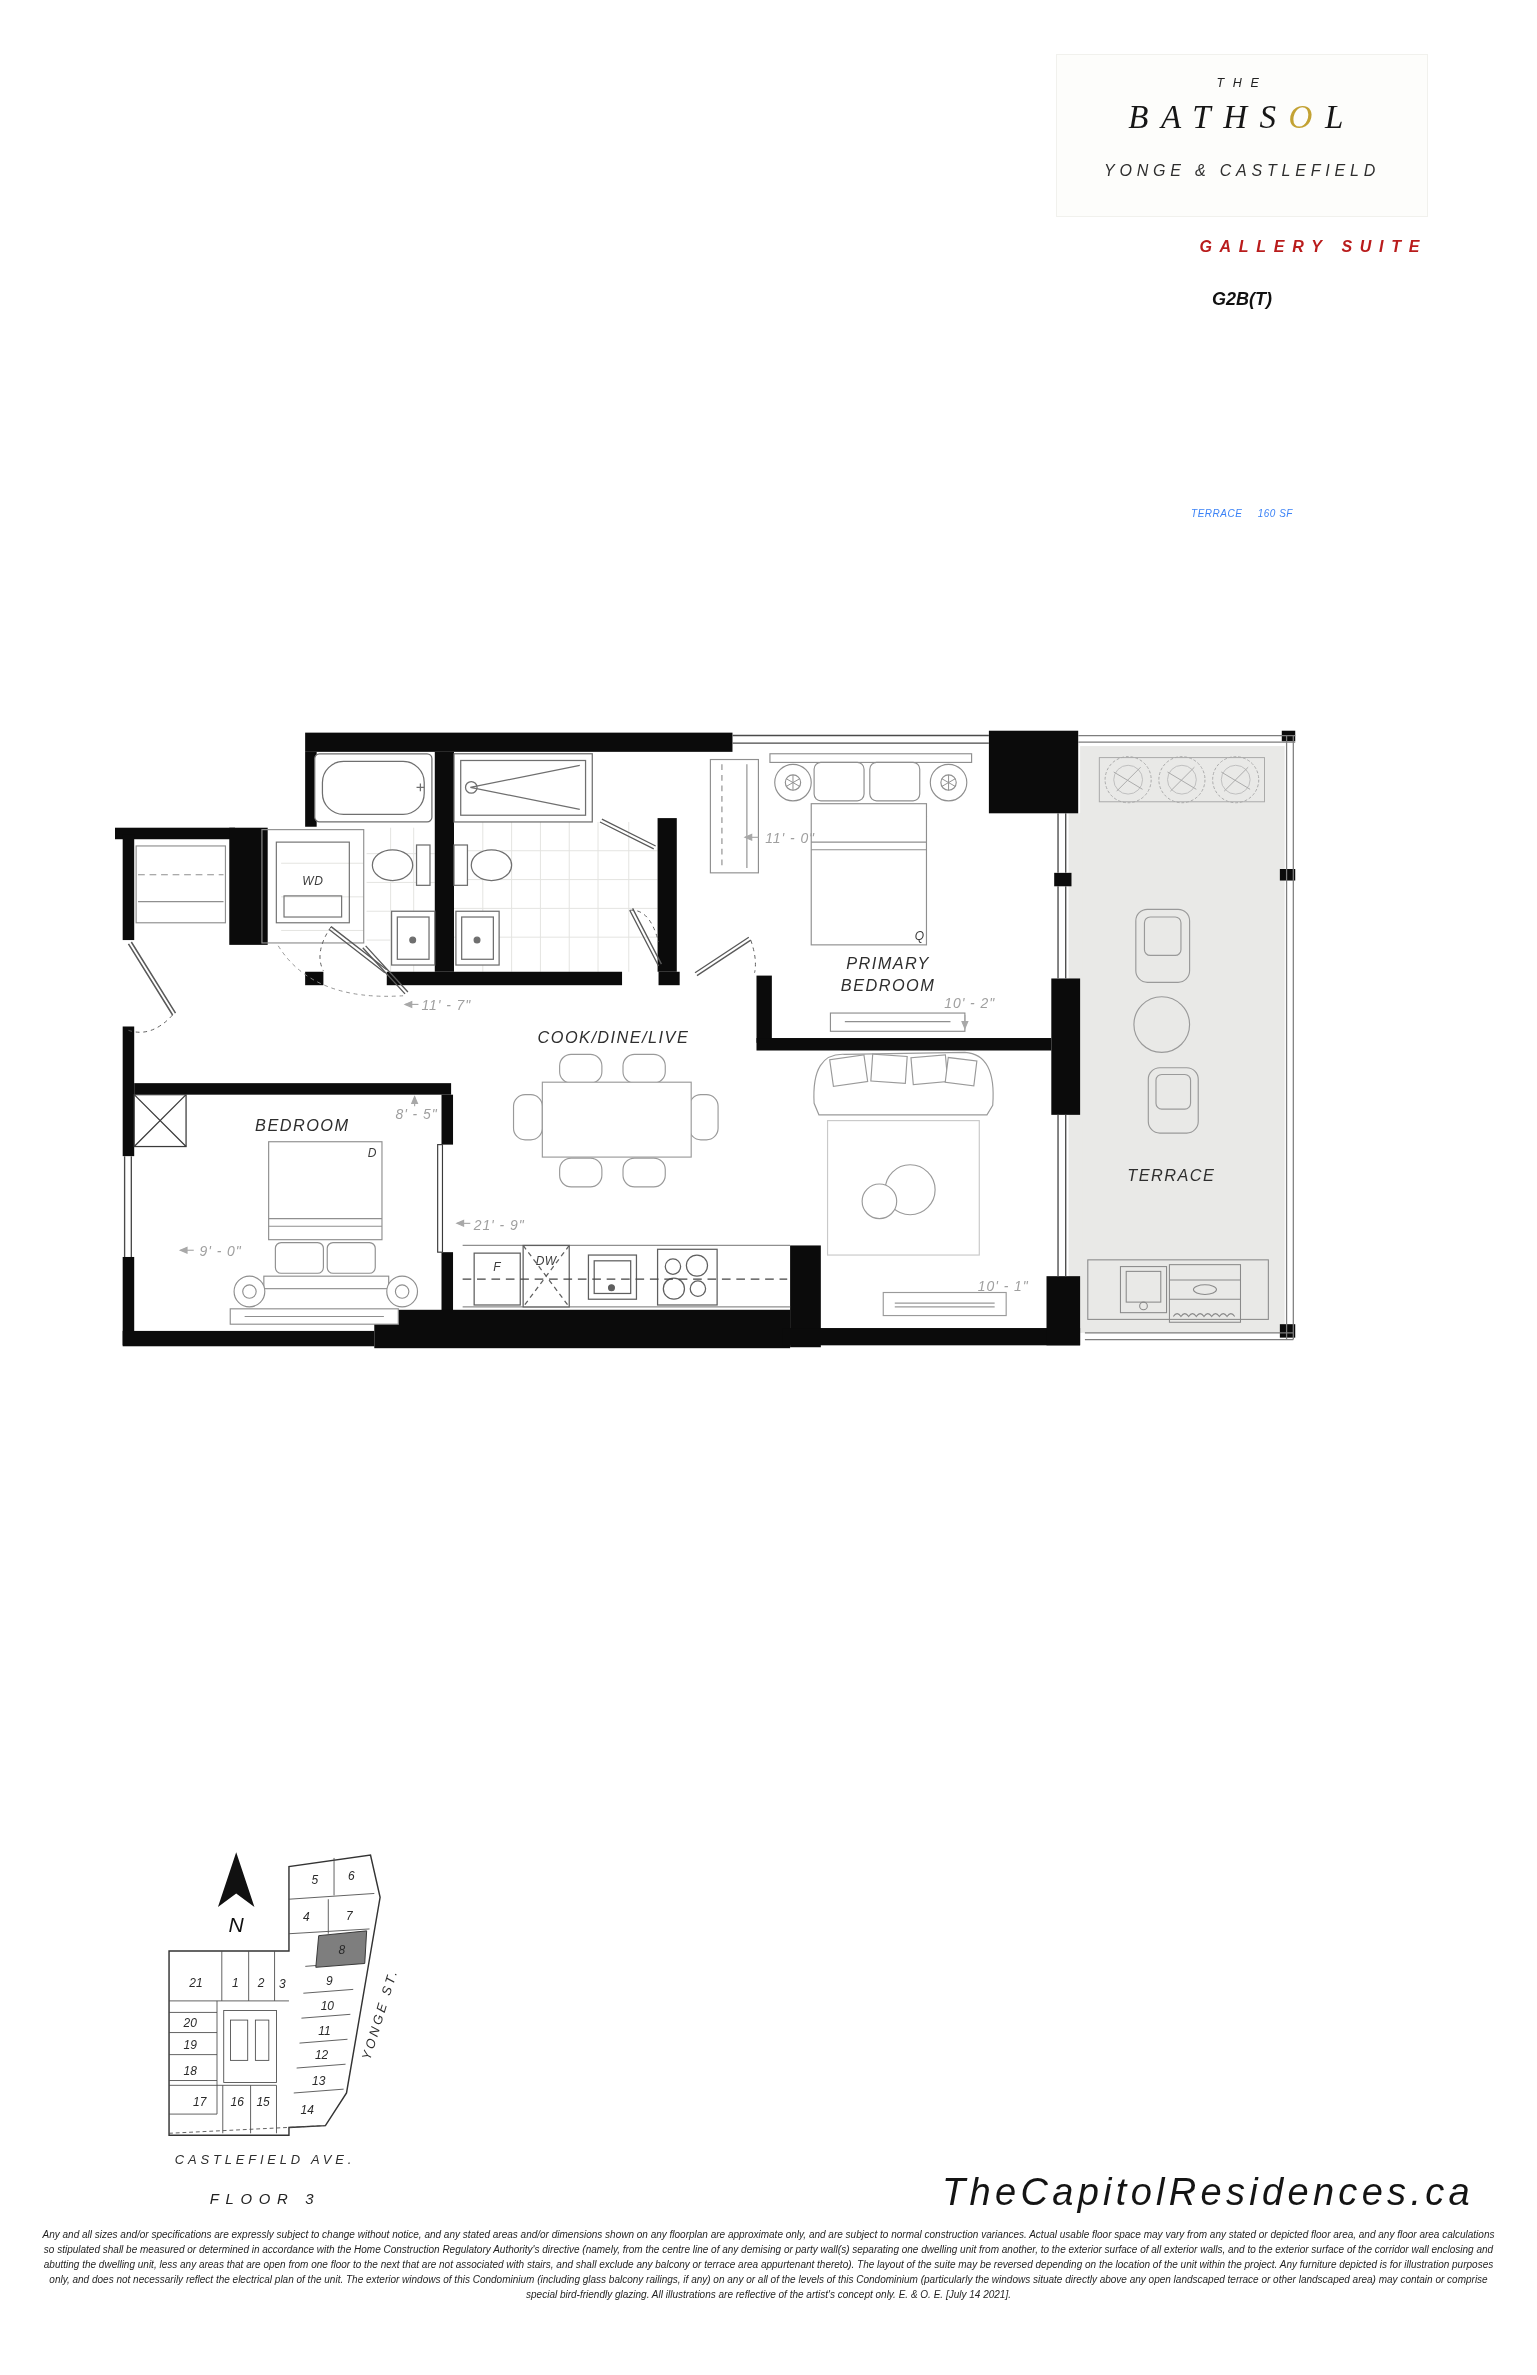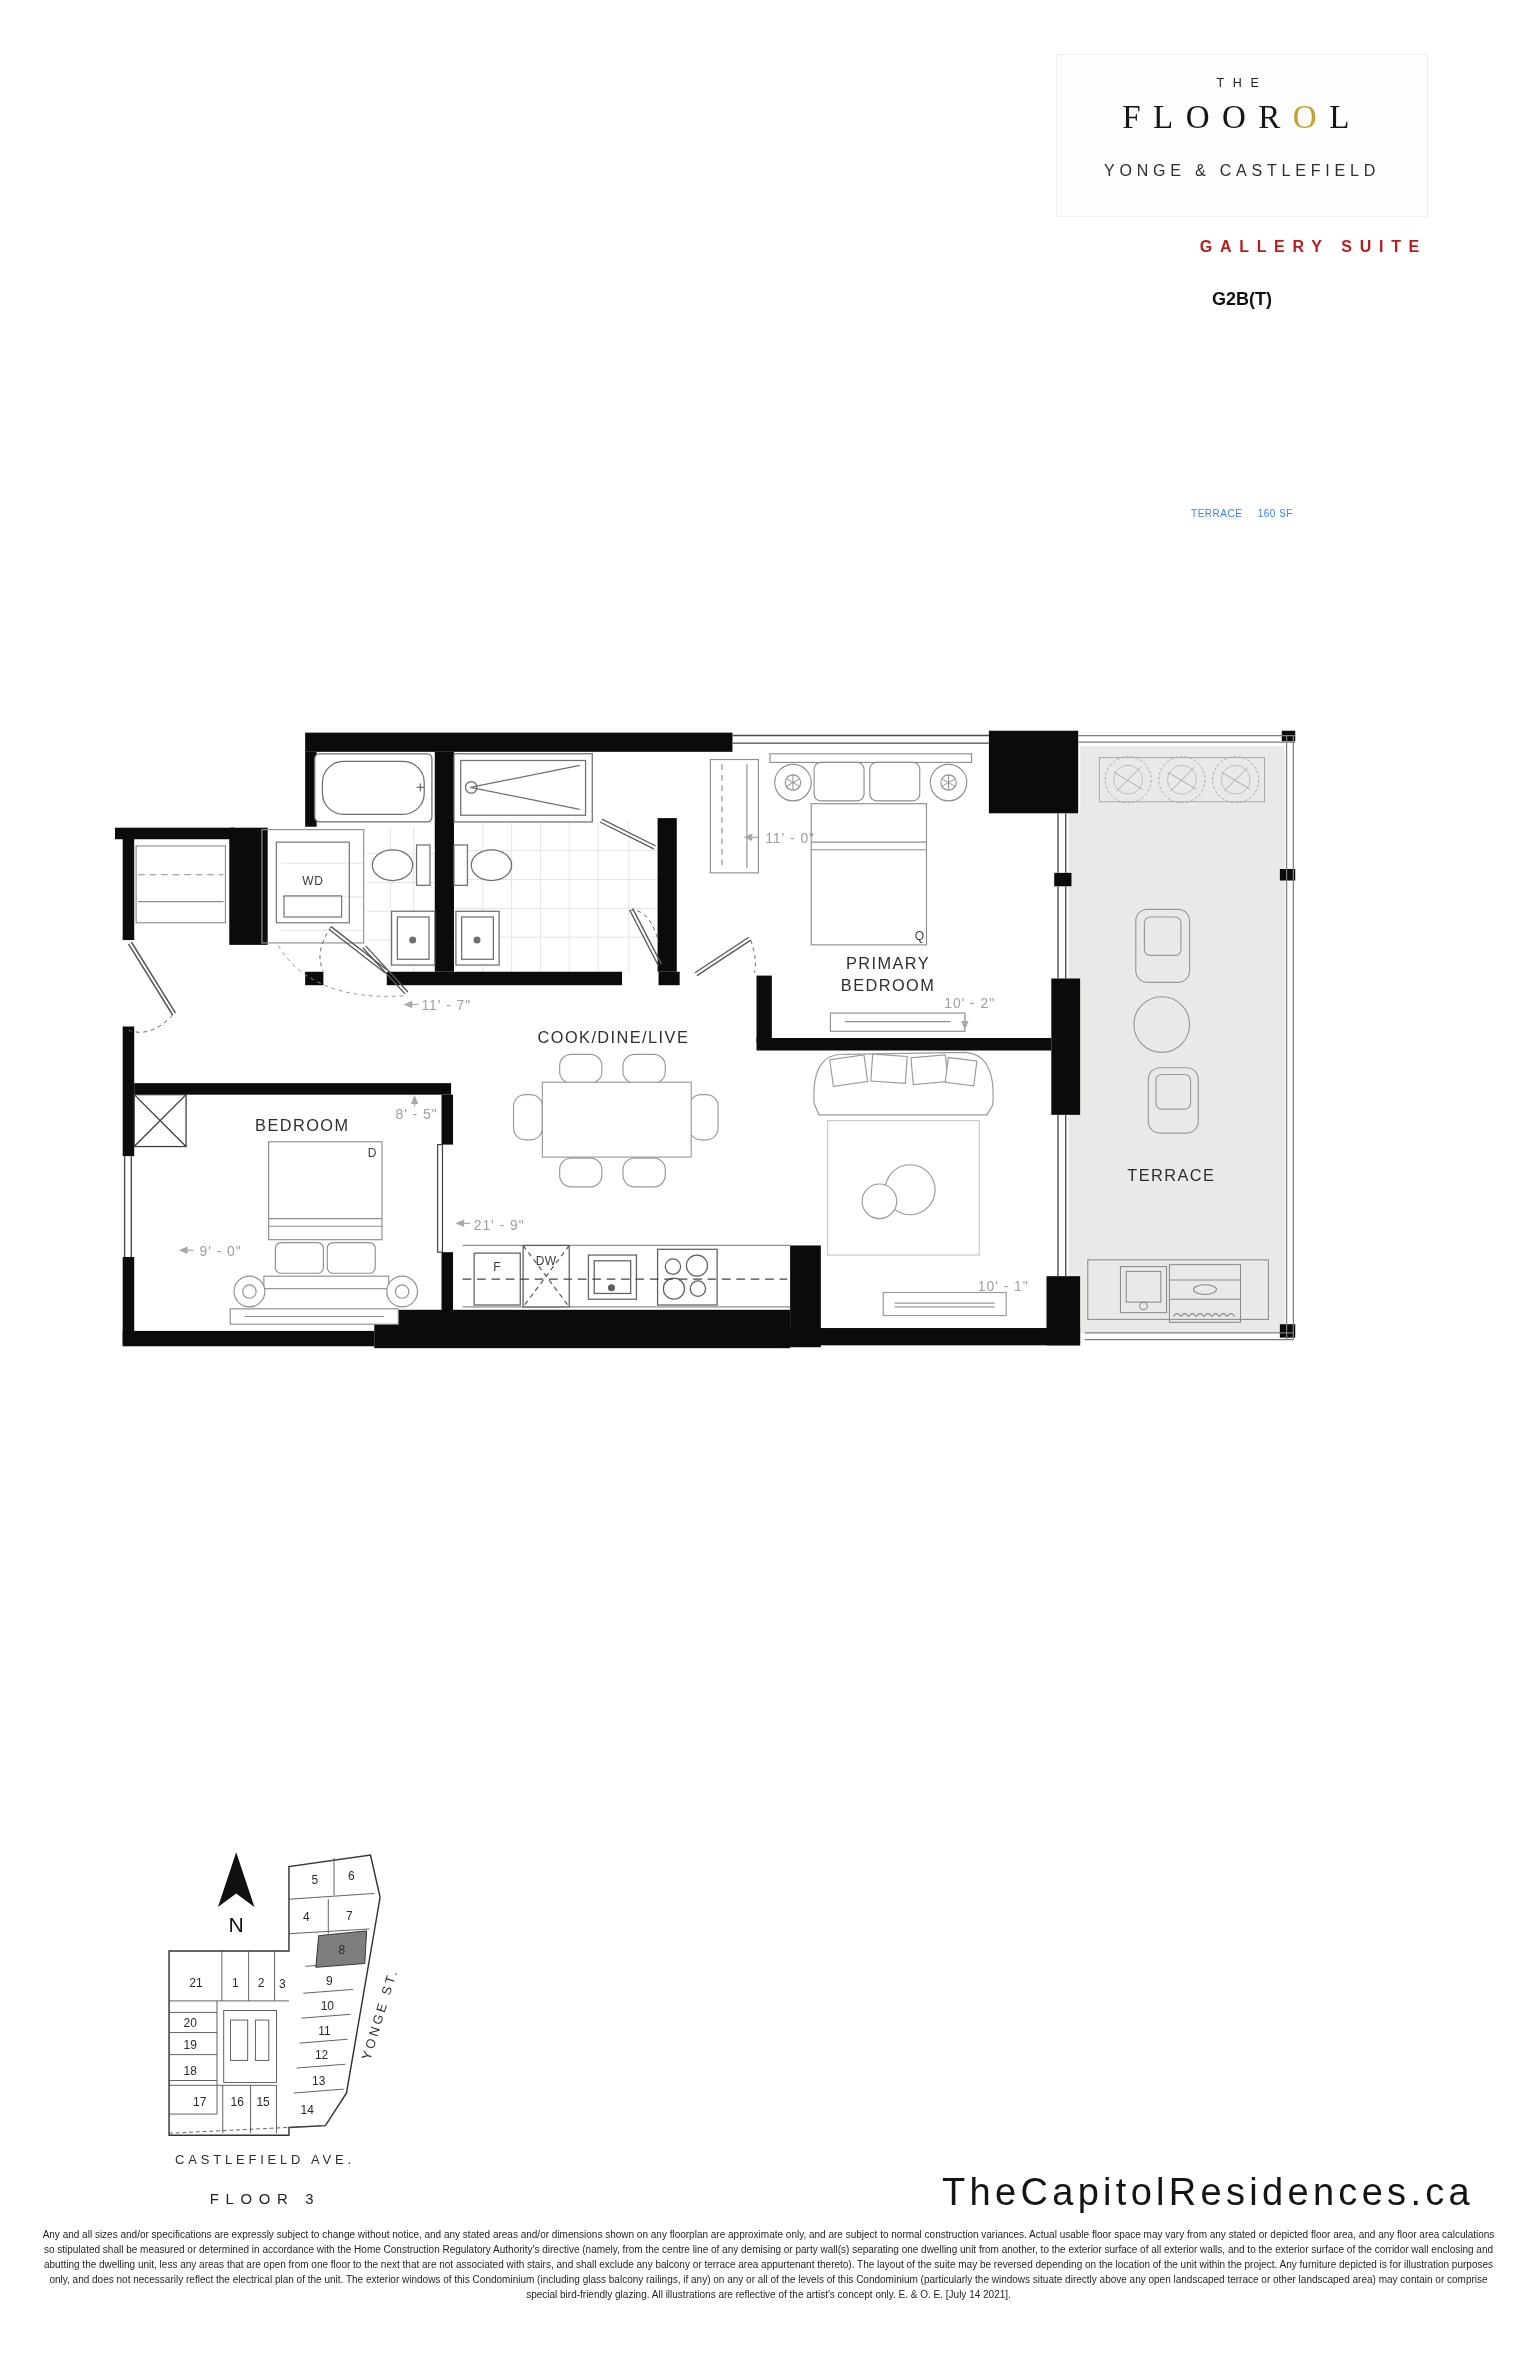--- a/index.html
+++ b/index.html
@@ -1,17 +1,17 @@
 <!DOCTYPE html>
 <html><head>
 <meta charset="utf-8">
 <style>
   html,body{margin:0;padding:0;background:#fff;}
   .page{position:relative;width:1537px;height:2376px;background:#ffffff;overflow:hidden;
-        font-family:"Liberation Sans",sans-serif;color:#1c1c1c;}
+        font-family:"Liberation Sans",sans-serif;color:#1c1c1c;font-style:italic;}
   
   .brand-card{position:absolute;left:1057px;top:55px;width:370px;height:161px;
 o              background:#fdfdfb;}
   .brand-card{background:#fdfdfb;box-shadow:0 0 0 1px #f1f1ed;text-align:center;}
   .brand-the{margin-top:21px;font-size:12.5px;letter-spacing:8.6px;color:#222;font-weight:500;}
   .brand-name{margin-top:8.6px;font-size:33px;letter-spacing:12.5px;color:#161616;
               font-family:"Liberation Serif","DejaVu Serif",serif;font-weight:400;}
   .brand-name .gold{color:#C3A233;}
   .brand-tag{margin-top:26px;font-size:16px;letter-spacing:4.8px;color:#2e2e2e;}
   .suite-title{position:absolute;left:1057px;top:238px;width:370px;text-align:right;
@@ -38,21 +38,21 @@
   .fix{fill:#3c3c3c;font-size:12.5px;letter-spacing:0.5px;}
   .kp-num{fill:#2a2a2a;font-size:12.5px;}
 </style>
 </head>
 <body>
 
 <div class="page">
 
   <div class="brand-card">
     <div class="brand-the">THE</div>
-    <div class="brand-name"><span>FLOOR</span><span class="gold">O</span><span>L</span></div>
+    <div class="brand-name"><span>BATHS</span><span class="gold">O</span><span>L</span></div>
     <div class="brand-tag">YONGE &amp; CASTLEFIELD</div>
   </div>
   <div class="suite-title">GALLERY SUITE</div>
   <div class="suite-model">G2B(T)</div>
   <div class="terrace-line">
     <span>TERRACE</span><span class="gap"></span><span>160 SF</span>
   </div>
 
   <div class="plan">
   <svg width="1210" height="639" viewBox="0 0 1260 665">

